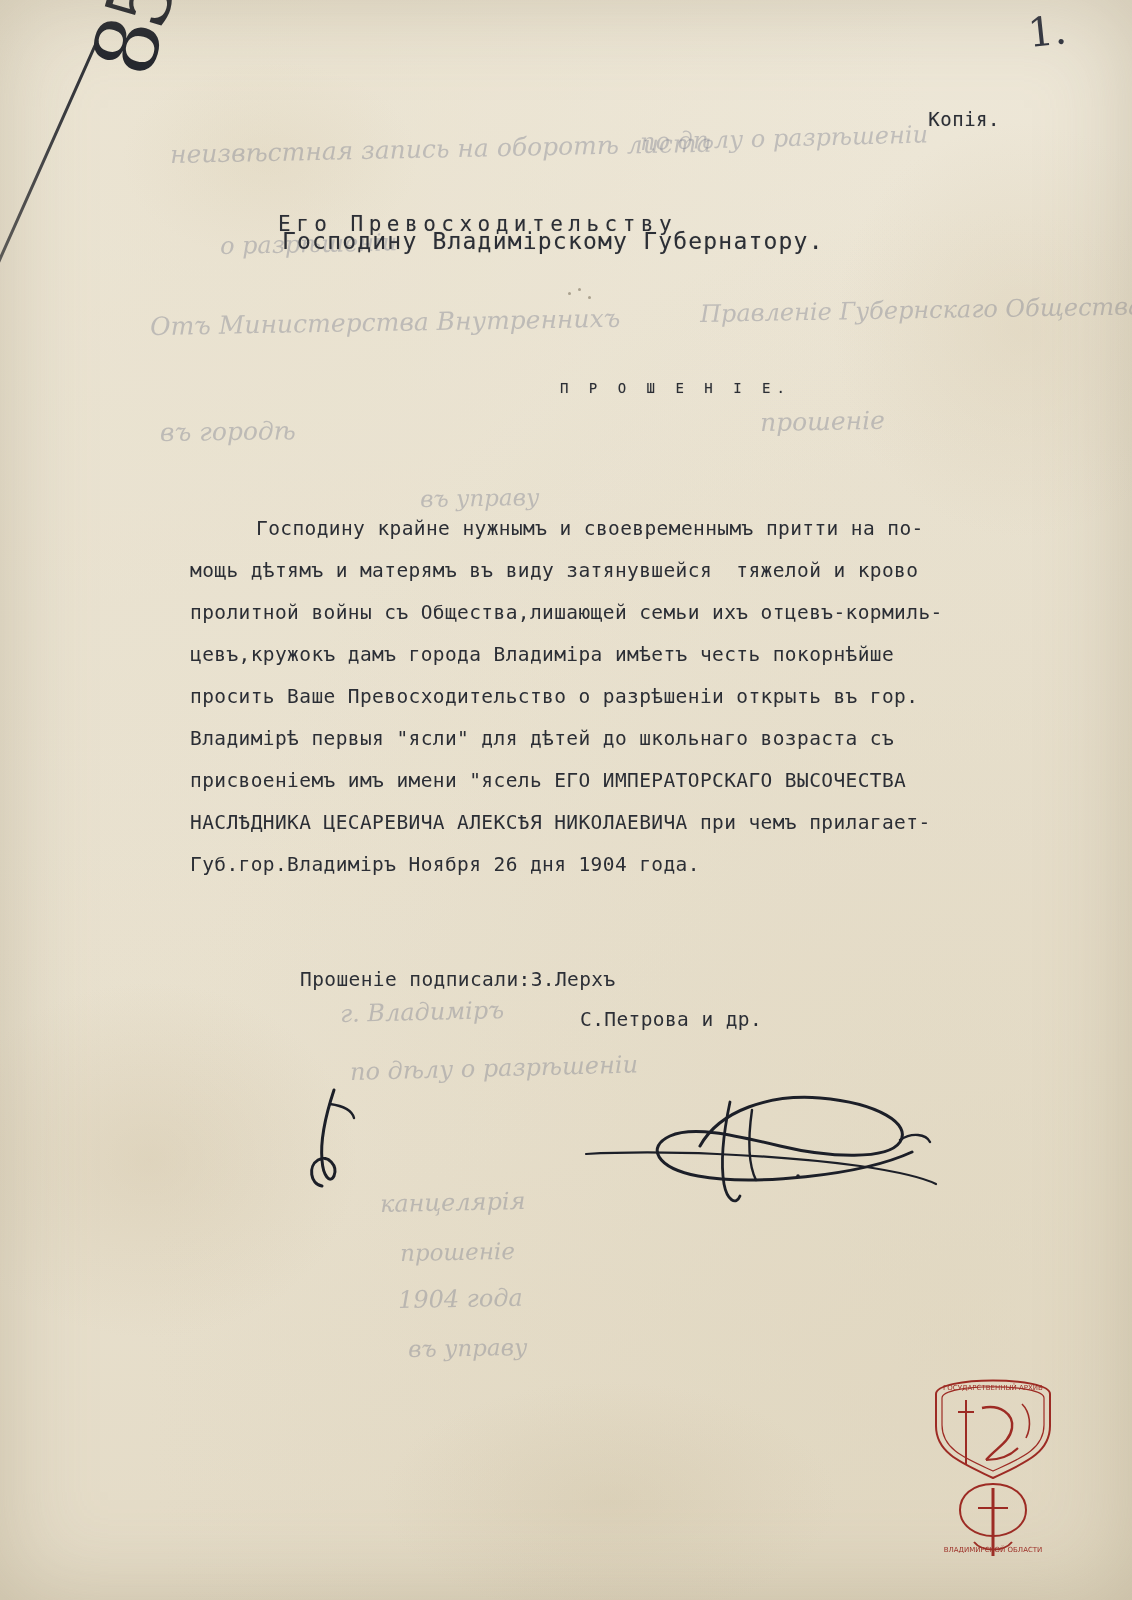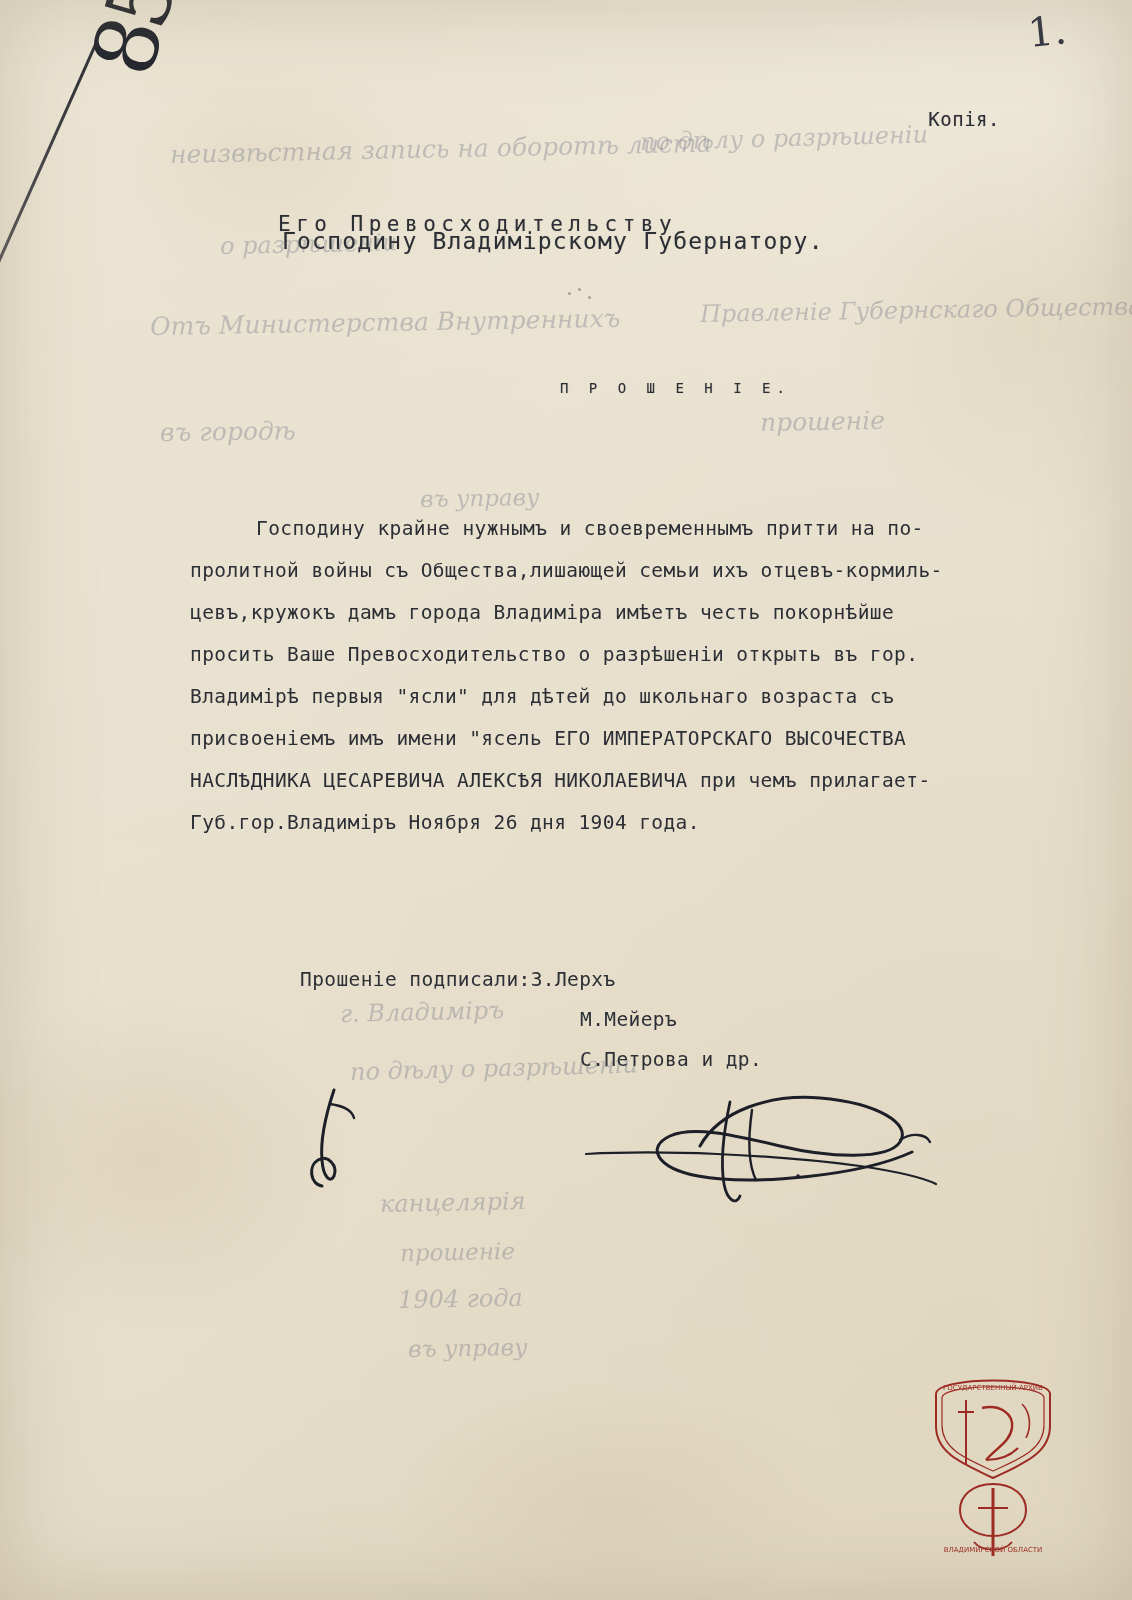--- a/index.html
+++ b/index.html
@@ -182,32 +182,32 @@
   <div class="typed addr1">Его Превосходительству</div>
   <div class="typed addr2">Господину Владимірскому Губернатору.</div>
   <div class="typed title">П Р О Ш Е Н І Е.</div>
 
   <div class="dot" style="left:568px; top:292px;"></div>
   <div class="dot" style="left:578px; top:288px;"></div>
   <div class="dot" style="left:588px; top:296px;"></div>
 
   <div class="body">
     <div class="ln indent">Господину крайне нужнымъ и своевременнымъ притти на по-</div>
+    <div class="ln">мощь дѣтямъ и матерямъ въ виду затянувшейся  тяжелой и крово</div>
     <div class="ln">пролитной войны съ Общества,лишающей семьи ихъ отцевъ-кормиль-</div>
     <div class="ln">цевъ,кружокъ дамъ города Владиміра имѣетъ честь покорнѣйше</div>
     <div class="ln">просить Ваше Превосходительство о разрѣшеніи открыть въ гор.</div>
     <div class="ln">Владимірѣ первыя "ясли" для дѣтей до школьнаго возраста съ</div>
     <div class="ln">присвоеніемъ имъ имени "ясель ЕГО ИМПЕРАТОРСКАГО ВЫСОЧЕСТВА</div>
     <div class="ln">НАСЛѢДНИКА ЦЕСАРЕВИЧА АЛЕКСѢЯ НИКОЛАЕВИЧА при чемъ прилагает-</div>
     <div class="ln">Губ.гор.Владиміръ Ноября 26 дня 1904 года.</div>
   </div>
 
   <div class="sigblock">
     <div class="r1">Прошеніе подписали:З.Лерхъ</div>
-    <div class="r2">М.Мейеръ</div>
     <div class="r3">С.Петрова и др.</div>
   </div>
 
 
   <svg class="sig-svg" width="640" height="140" viewBox="0 0 640 140">
     <g fill="none" stroke="#1c1f28" stroke-width="2.4" stroke-linecap="round">
       <path d="M34 10 C 26 34, 20 58, 22 80 C 23 96, 30 104, 34 96 C 38 86, 28 74, 18 80 C 8 86, 10 104, 22 106" stroke-width="3"></path>
       <path d="M30 24 C 44 26, 52 30, 54 38"></path>
       <path d="M400 66 C 420 30, 470 14, 520 18 C 578 23, 612 44, 600 62 C 588 80, 530 78, 480 66 C 430 54, 392 46, 370 56 C 346 67, 356 88, 398 96 C 452 106, 560 96, 612 72" stroke-width="3"></path>
       <path d="M430 22 C 424 50, 420 80, 424 104 C 427 120, 436 126, 440 116" stroke-width="2.8"></path>

